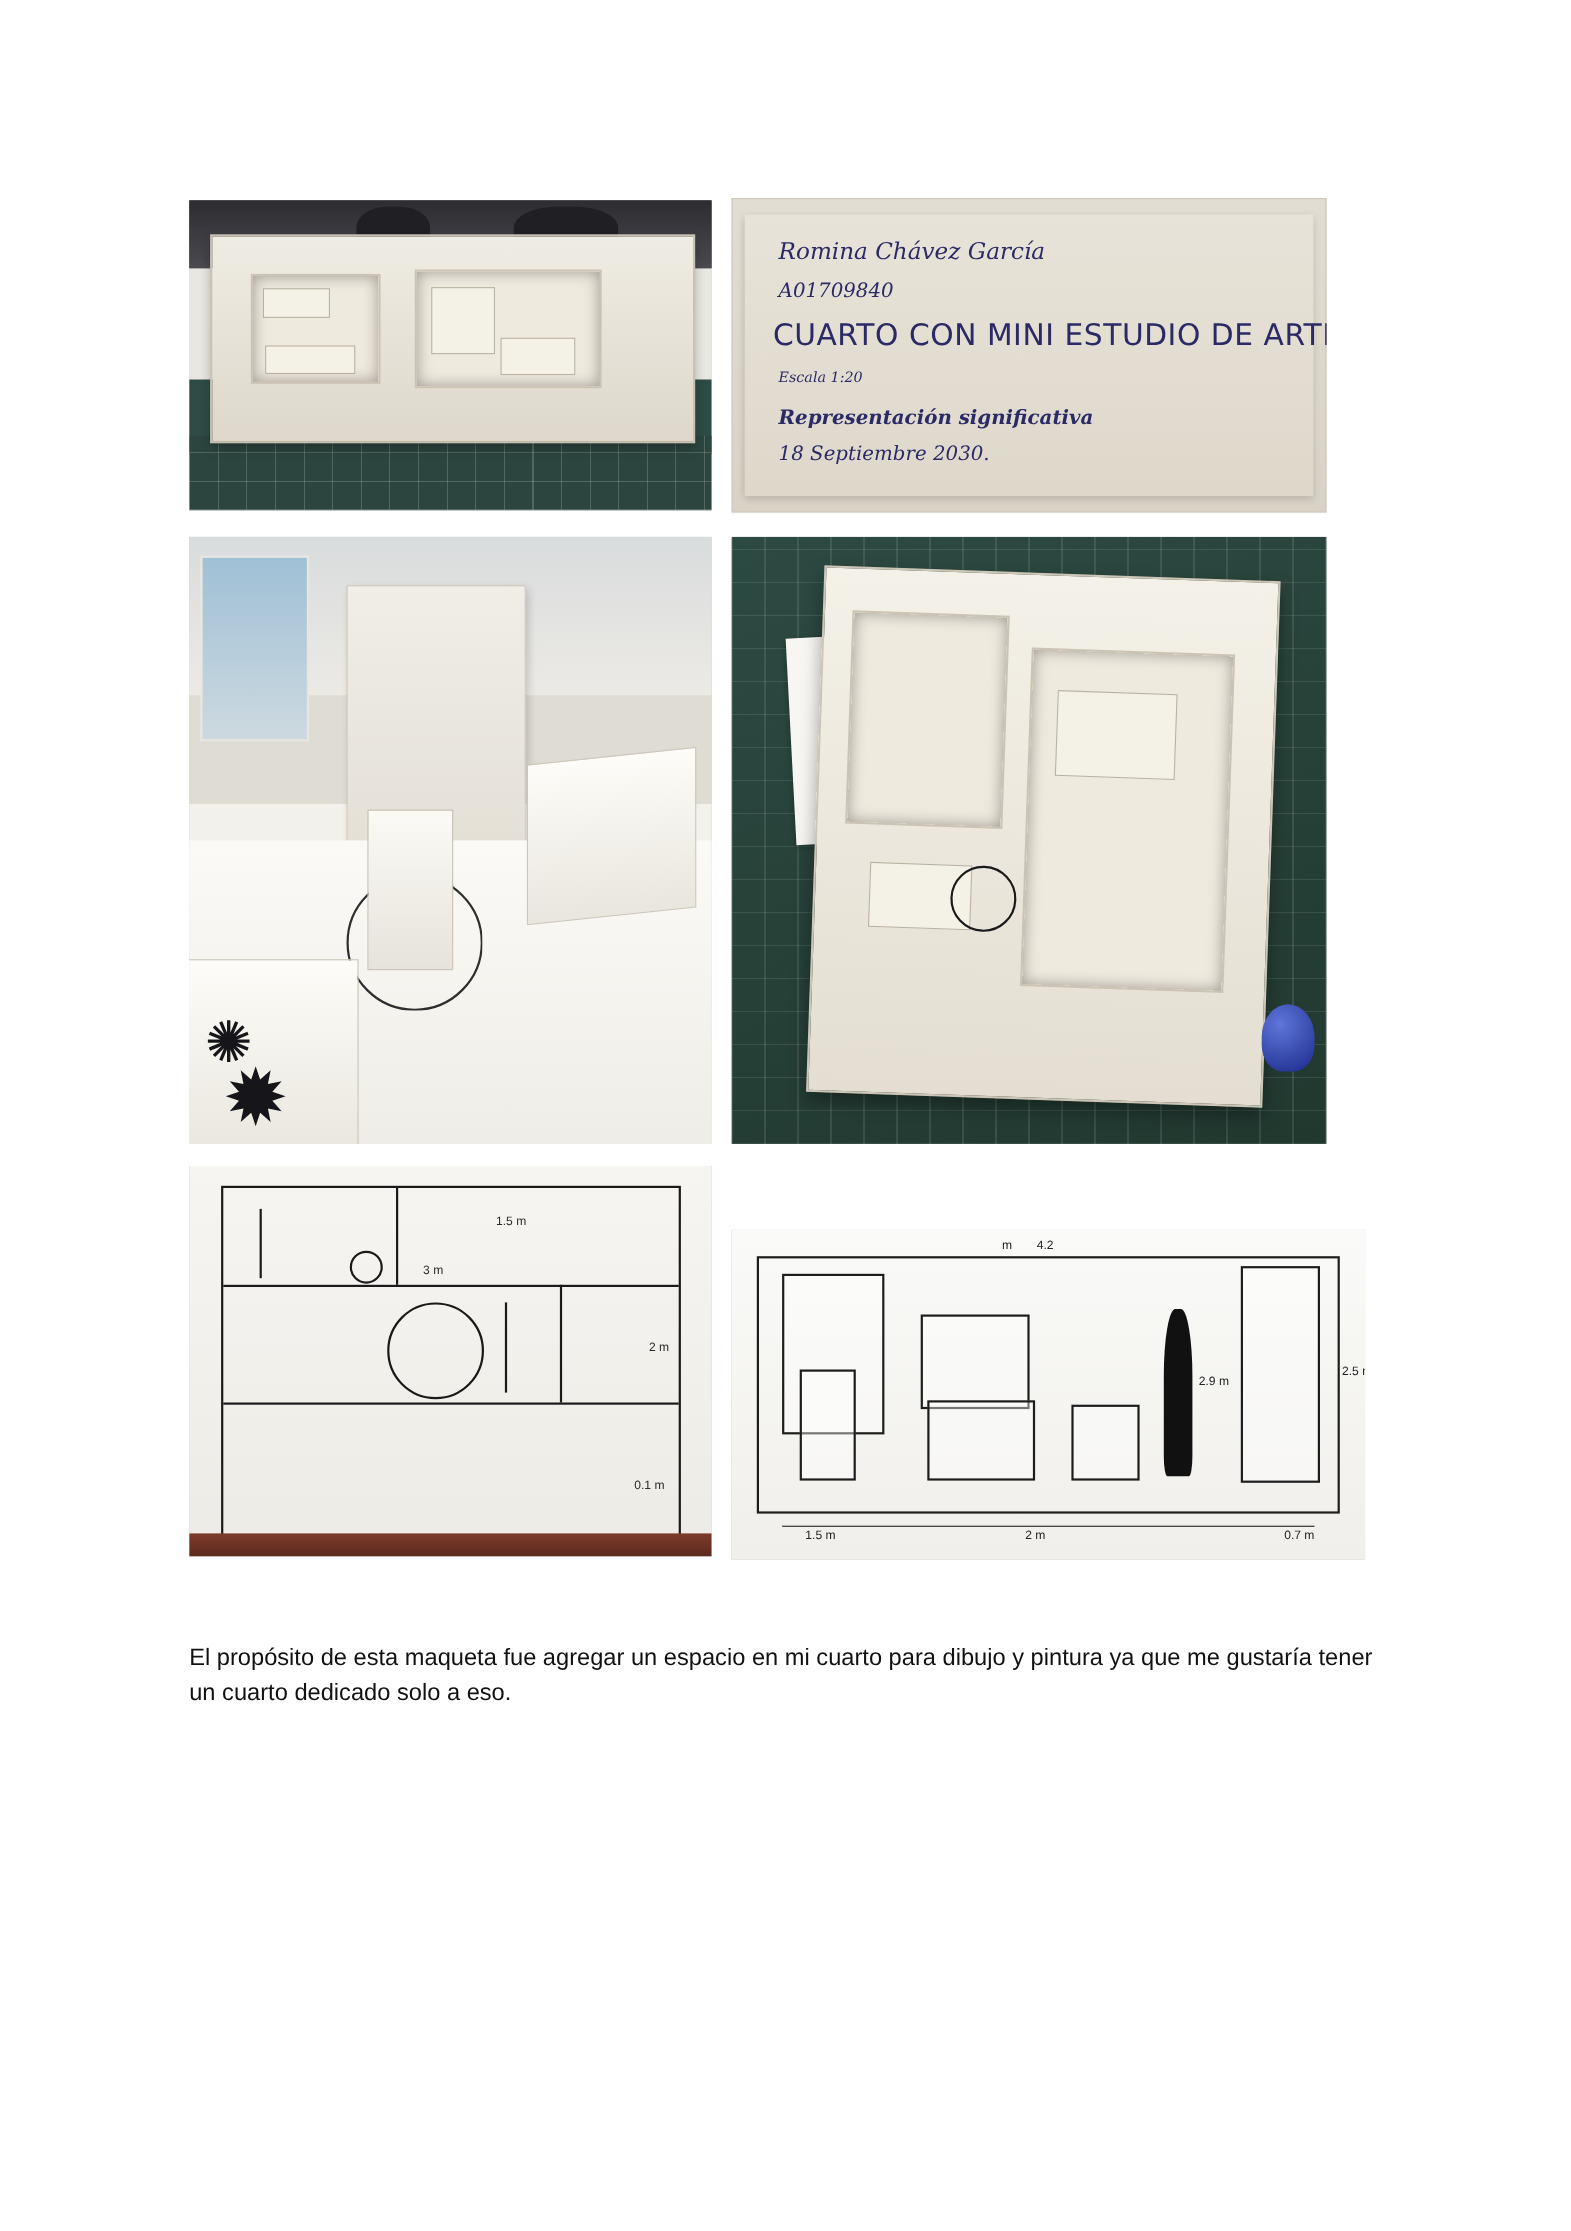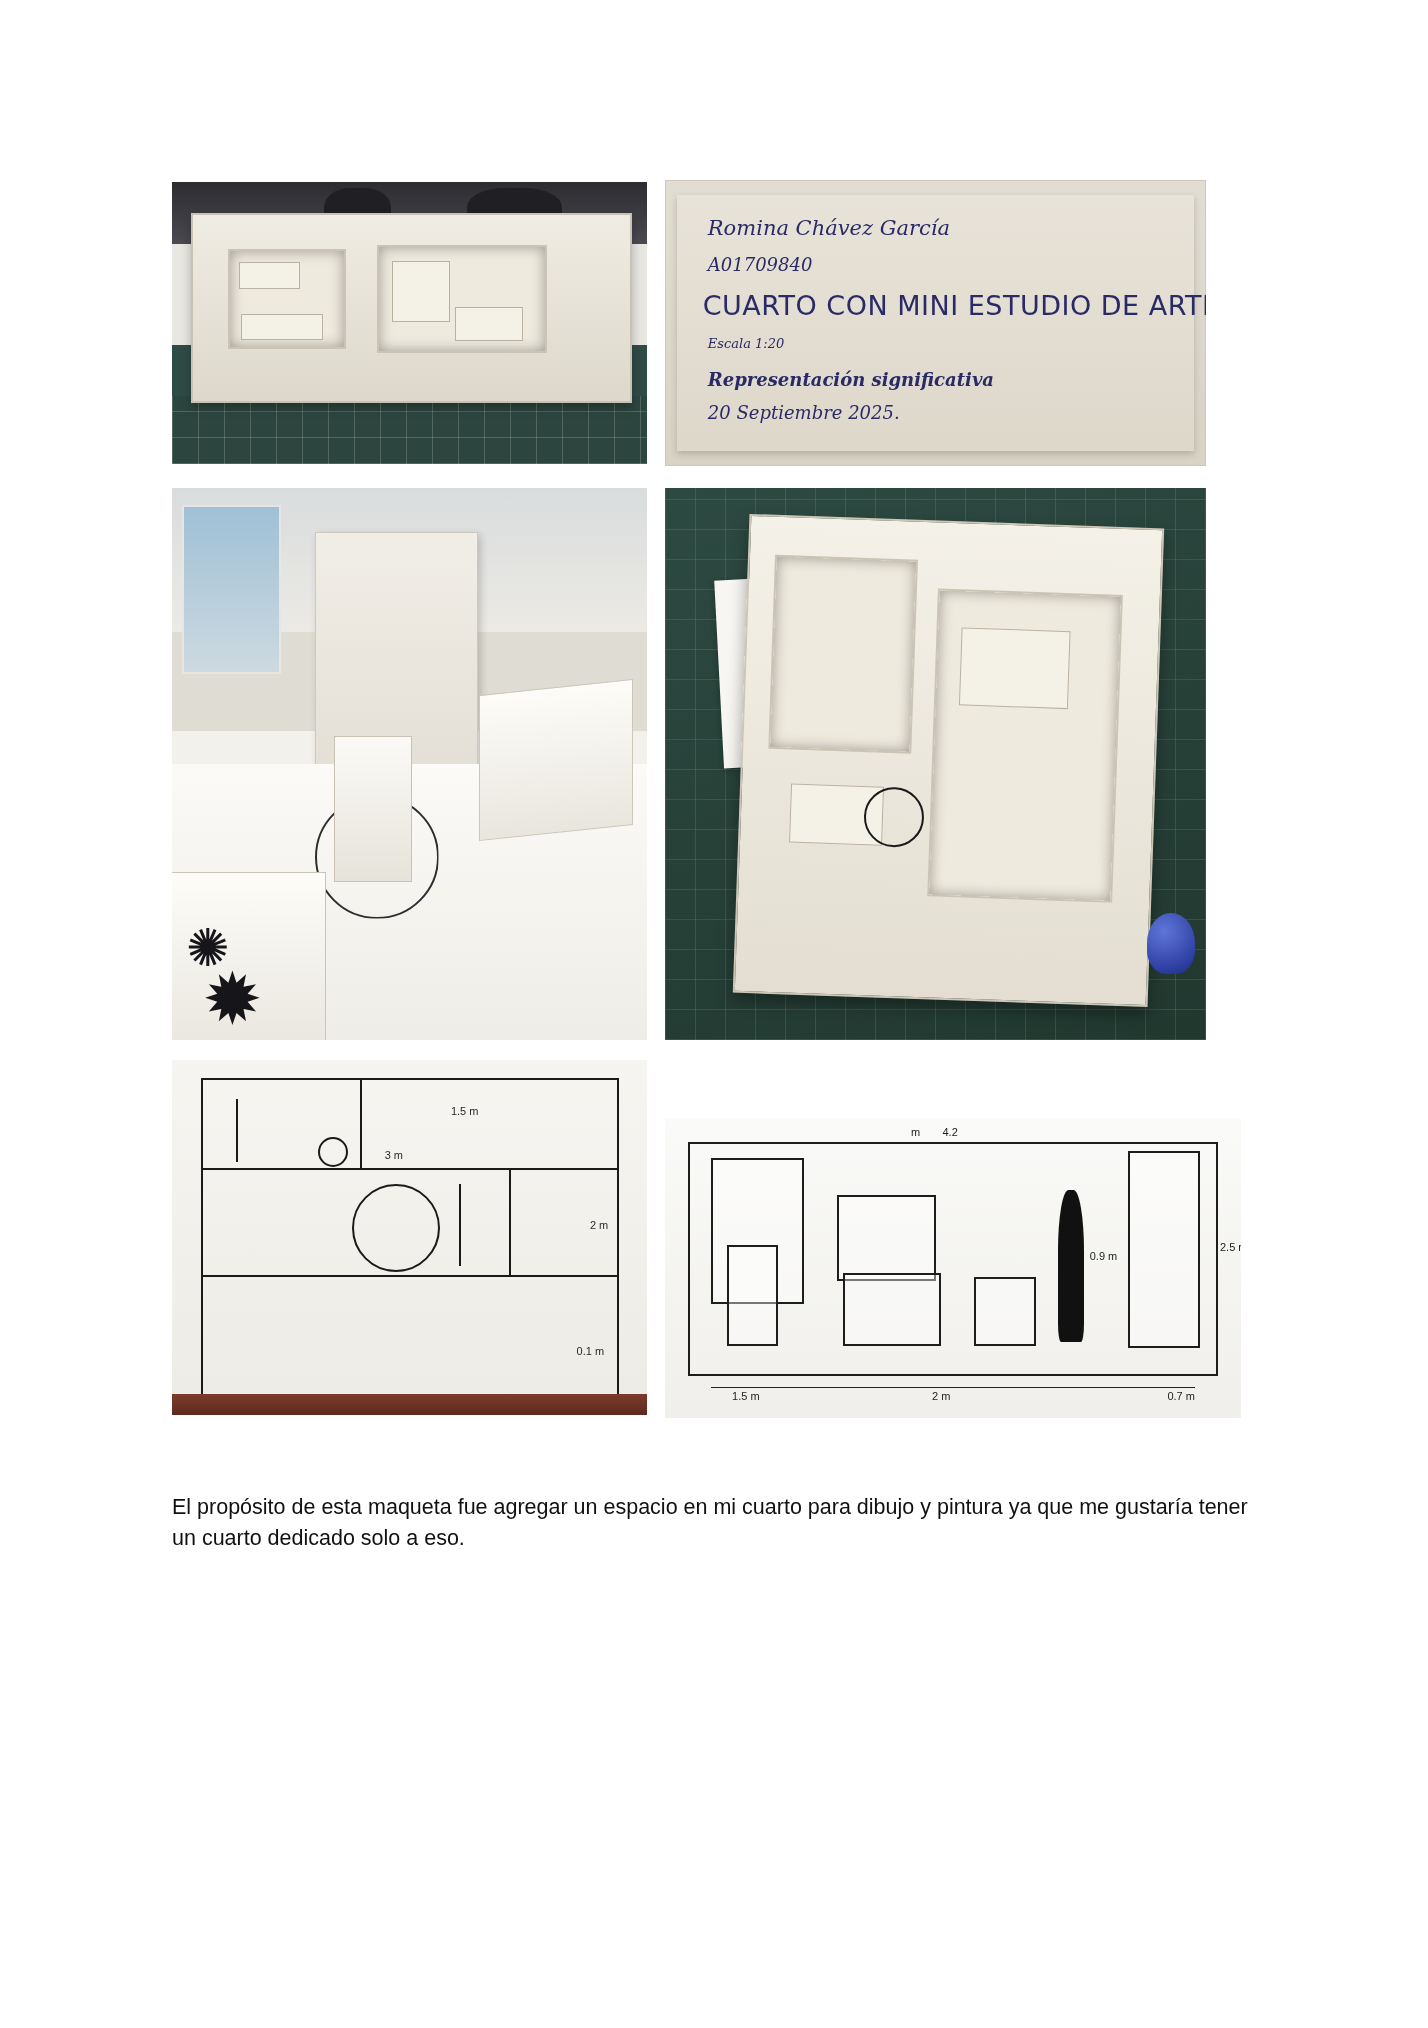--- a/index.html
+++ b/index.html
@@ -304,21 +304,21 @@
   </div>
 
   <div class="photo" id="photo-title-card" style="left:665px; top:180px; width:541px; height:286px;">
     <div class="inner">
       <div class="card-sheet">
         <div class="hand" style="left:6%; top:8%; font-size:21px;">Romina Chávez García</div>
         <div class="hand" style="left:6%; top:23%; font-size:18px;text-align:center;">A01709840</div>
         <div class="hand big" style="left:5%; top:37%;">CUARTO CON MINI ESTUDIO DE ARTE</div>
         <div class="hand" style="left:6%; top:55%; font-size:13px;">Escala 1:20</div>
         <div class="hand" style="left:6%; top:68%; font-size:18px;font-weight:bold;">Representación significativa</div>
-        <div class="hand" style="left:6%; top:81%; font-size:18px;">20 Septiembre 2025.</div>
+        <div class="hand" style="left:6%; top:81%; font-size:18px;">18 Septiembre 2030.</div>
       </div>
     </div>
   </div>
 
   <div class="photo" id="photo-room-interior" style="left:172px; top:488px; width:475px; height:552px;">
     <div class="inner">
       <div class="ceiling"></div>
       <div class="window-left"></div>
       <div class="wall-big"></div>
       <div class="floor-sheet"></div>
@@ -375,21 +375,21 @@
         <div class="elev-part" style="left:4%; top:6%; width:17%; height:62%;"></div>
         <div class="elev-part" style="left:7%; top:44%; width:9%; height:42%;"></div>
         <div class="elev-part" style="left:28%; top:22%; width:18%; height:36%;"></div>
         <div class="elev-part" style="left:29%; top:56%; width:18%; height:30%;"></div>
         <div class="elev-part" style="left:54%; top:58%; width:11%; height:28%;"></div>
         <div class="elev-figure" style="left:70%; top:20%; width:5%; height:66%;"></div>
         <div class="elev-part" style="right:3%; top:3%; width:13%; height:84%;"></div>
         <div class="dim" style="left:48%; top:-8%;">4.2</div>
         <div class="dim" style="left:42%; top:-8%;">m</div>
         <div class="dim" style="right:-6%; top:42%;">2.5 m</div>
-        <div class="dim" style="left:76%; top:46%;">0.9 m</div>
+        <div class="dim" style="left:76%; top:46%;">2.9 m</div>
         <div class="dim" style="left:8%; bottom:-12%;">1.5 m</div>
         <div class="dim" style="left:46%; bottom:-12%;">2 m</div>
         <div class="dim" style="right:4%; bottom:-12%;">0.7 m</div>
         <div class="dim-line" style="left:4%; bottom:-6%; width:92%;"></div>
       </div>
     </div>
   </div>
 
   <p id="caption">El propósito de esta maqueta fue agregar un espacio en mi cuarto para dibujo y pintura ya que me gustaría tener un cuarto dedicado solo a eso.</p>
 

